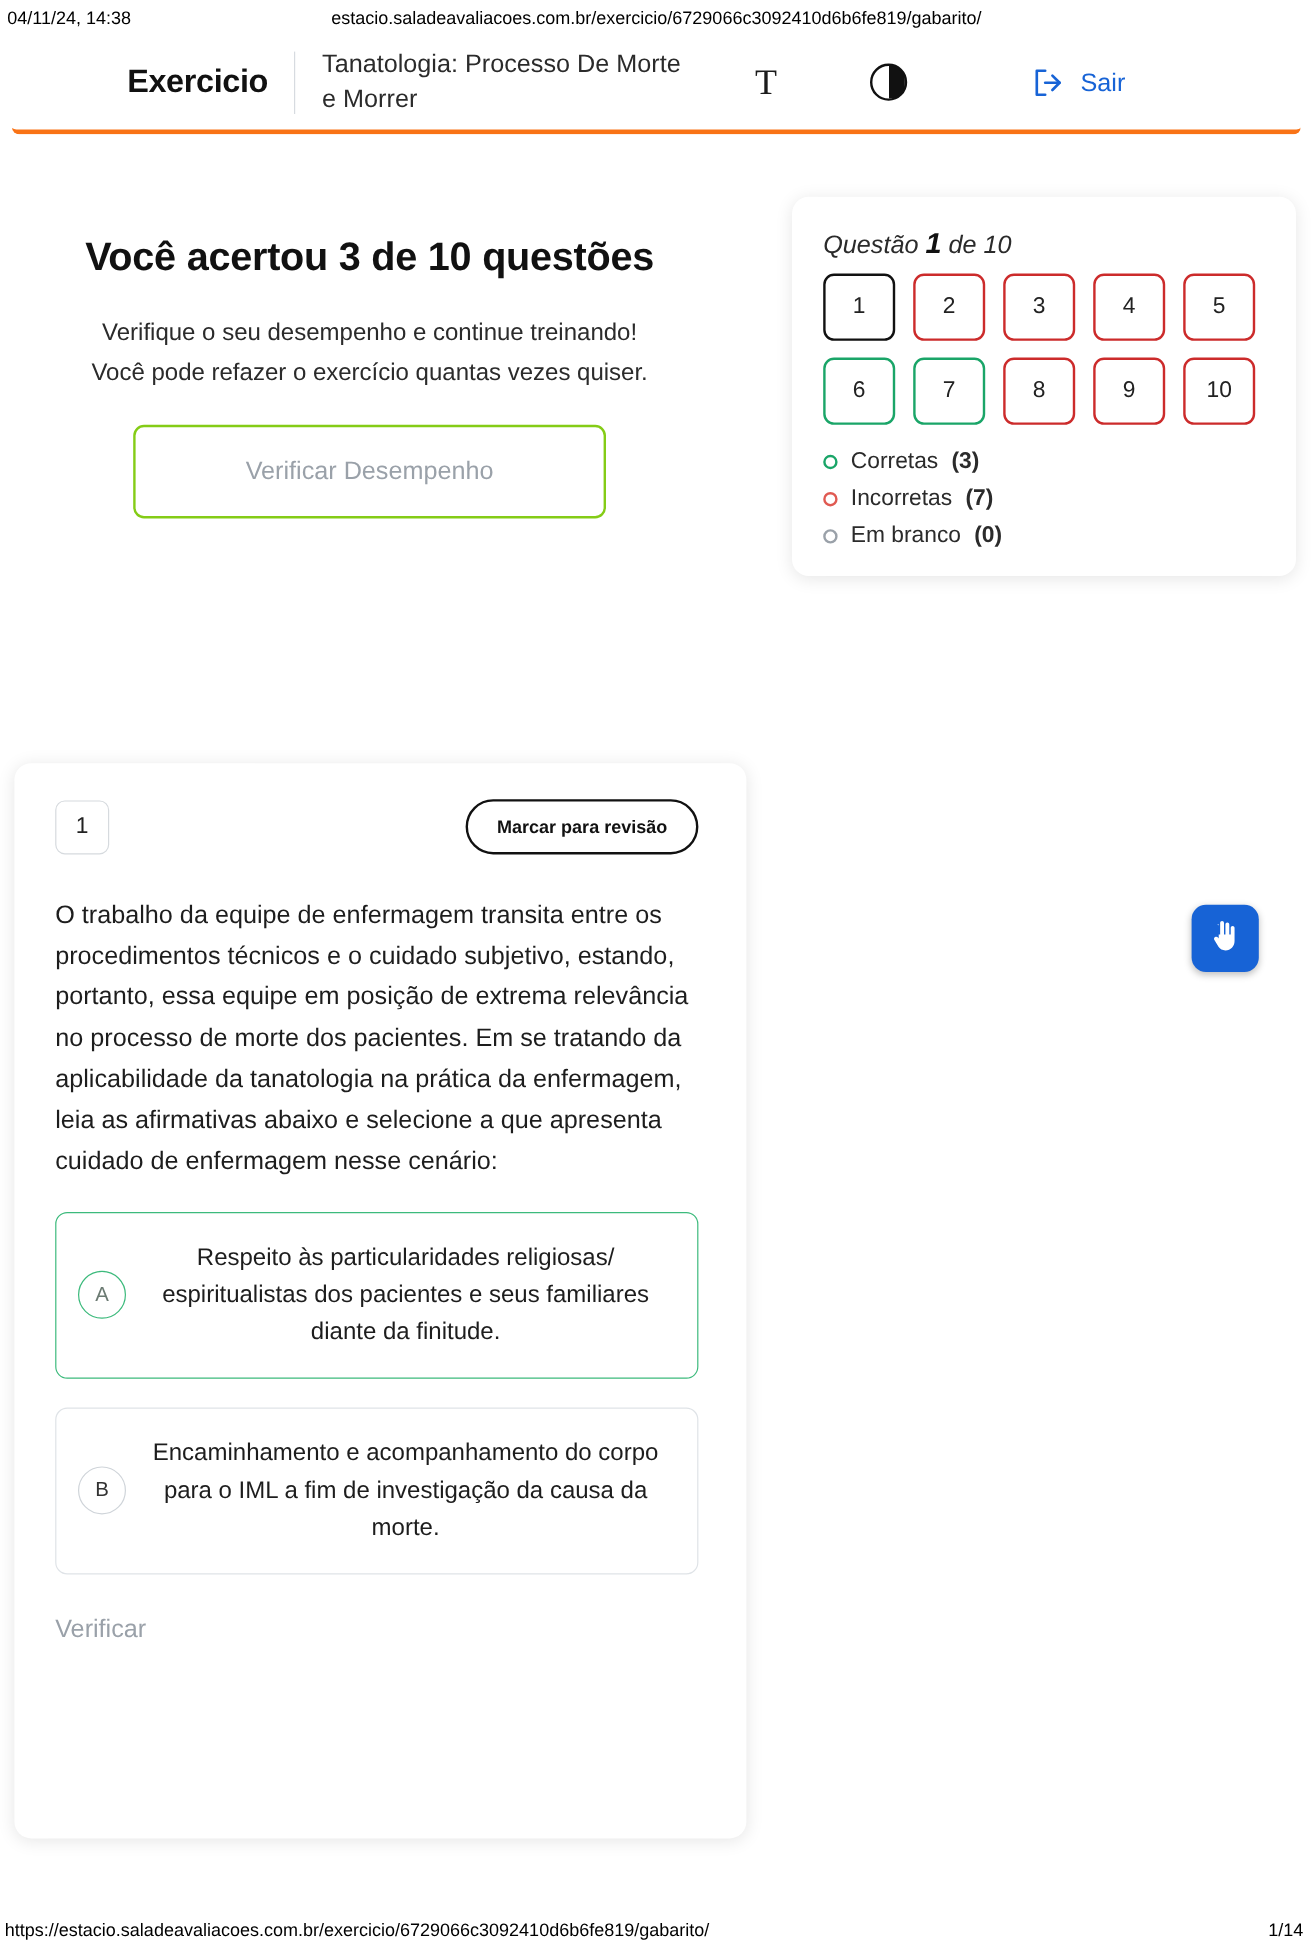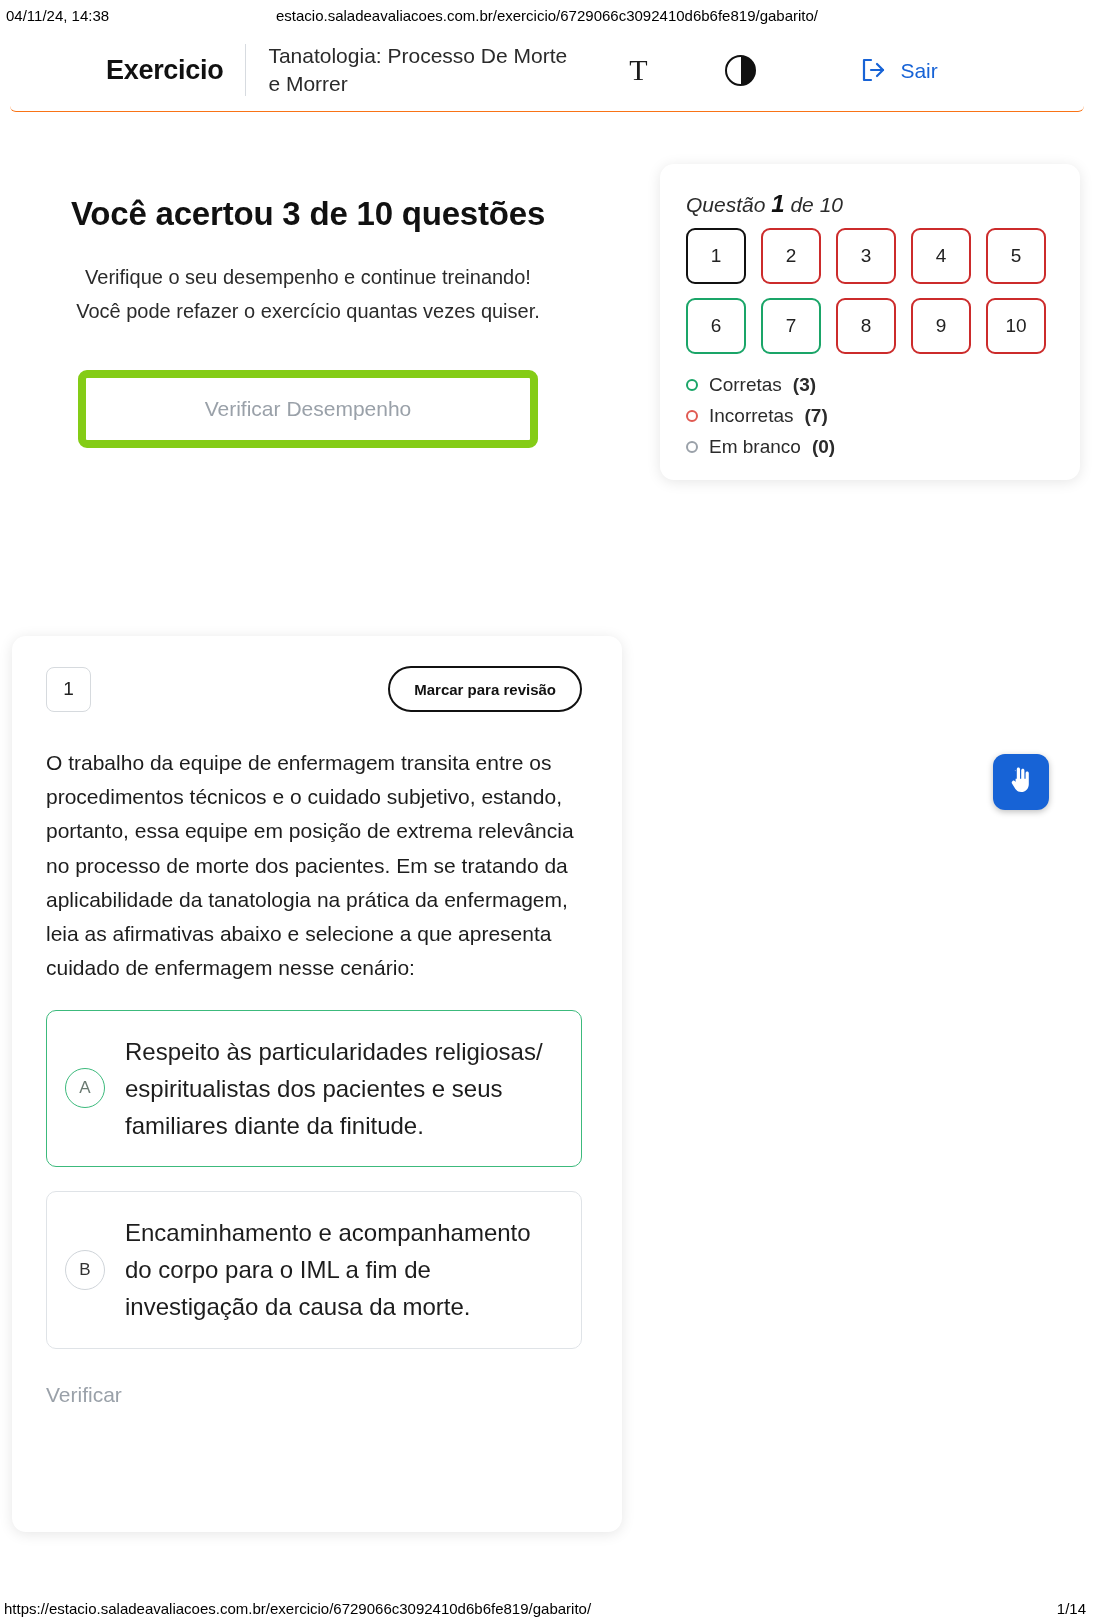--- a/index.html
+++ b/index.html
@@ -44,21 +44,21 @@
   }
   .print-footer .pf-left { position: absolute; left: 4px; bottom: 6px; }
   .print-footer .pf-right { position: absolute; right: 8px; bottom: 6px; }
 
   
   .appbar {
     position: absolute;
     top: 29px; left: 10px; right: 10px;
     height: 83px;
     background: #ffffff;
-    border-bottom: 1px solid #f97316;
+    border-bottom: 4px solid #f97316;
     display: flex;
     align-items: center;
     border-radius: 0 0 6px 6px;
   }
   .appbar-brand {
     font-size: 27px;
     font-weight: bold;
     color: #111;
     margin-left: 96px;
     letter-spacing: -0.3px;
@@ -131,24 +131,24 @@
     color: #111;
     letter-spacing: -0.2px;
   }
   .result p {
     margin-top: 24px;
     font-size: 20px;
     line-height: 1.72;
     color: #2b2b2b;
   }
   .btn-outline {
-    margin: 42px auto 0;
-    width: 460px;
+    margin: 26px auto 0;
+    width: 394px;
     height: 78px;
-    border: 8px solid #84cc16;
+    border: 2px solid #84cc16;
     border-radius: 9px;
     background: #fff;
     color: #9aa1a9;
     font-size: 21px;
     font-family: "Liberation Sans", sans-serif;
     cursor: pointer;
     display: flex;
     align-items: center;
     justify-content: center;
   }
@@ -273,21 +273,22 @@
     display: flex; align-items: center; justify-content: center;
     font-size: 17px;
     color: #333;
   }
   .alt.selected-correct .alt-letter {
     border-color: #3cba7c;
     color: #6b7a72;
   }
   .alt-text {
     flex: 1;
-    font-size: 24px;
+    text-align: center;
+    font-size: 20px;
     line-height: 1.55;
     color: #1d1d1d;
     padding-right: 8px;
   }
   .feedback {
     margin-top: 34px;
     font-size: 21px;
     color: #9aa1a9;
   }
 

